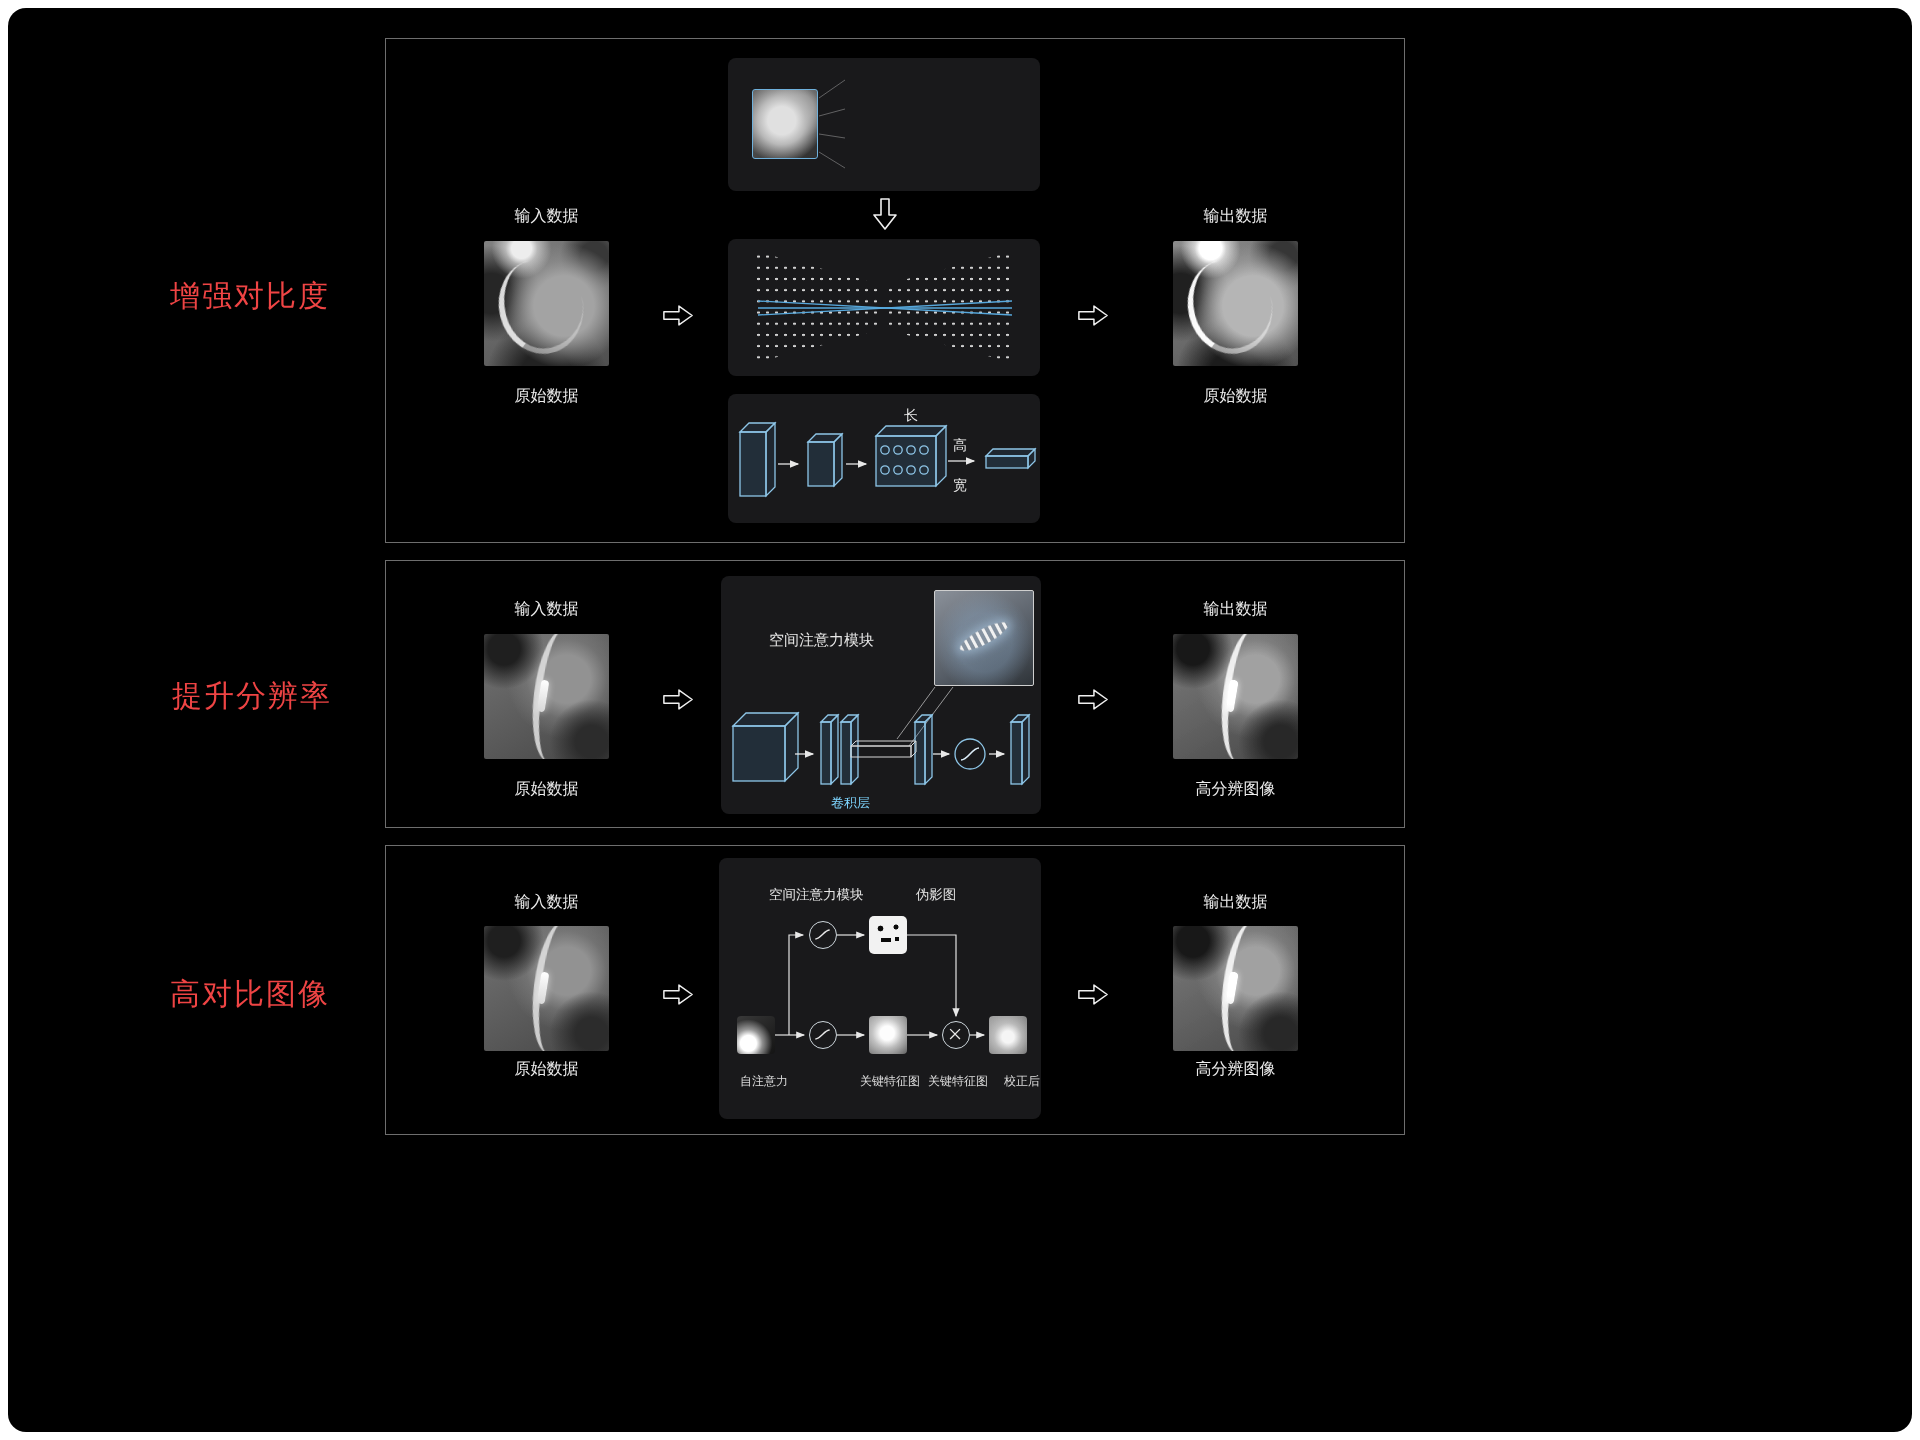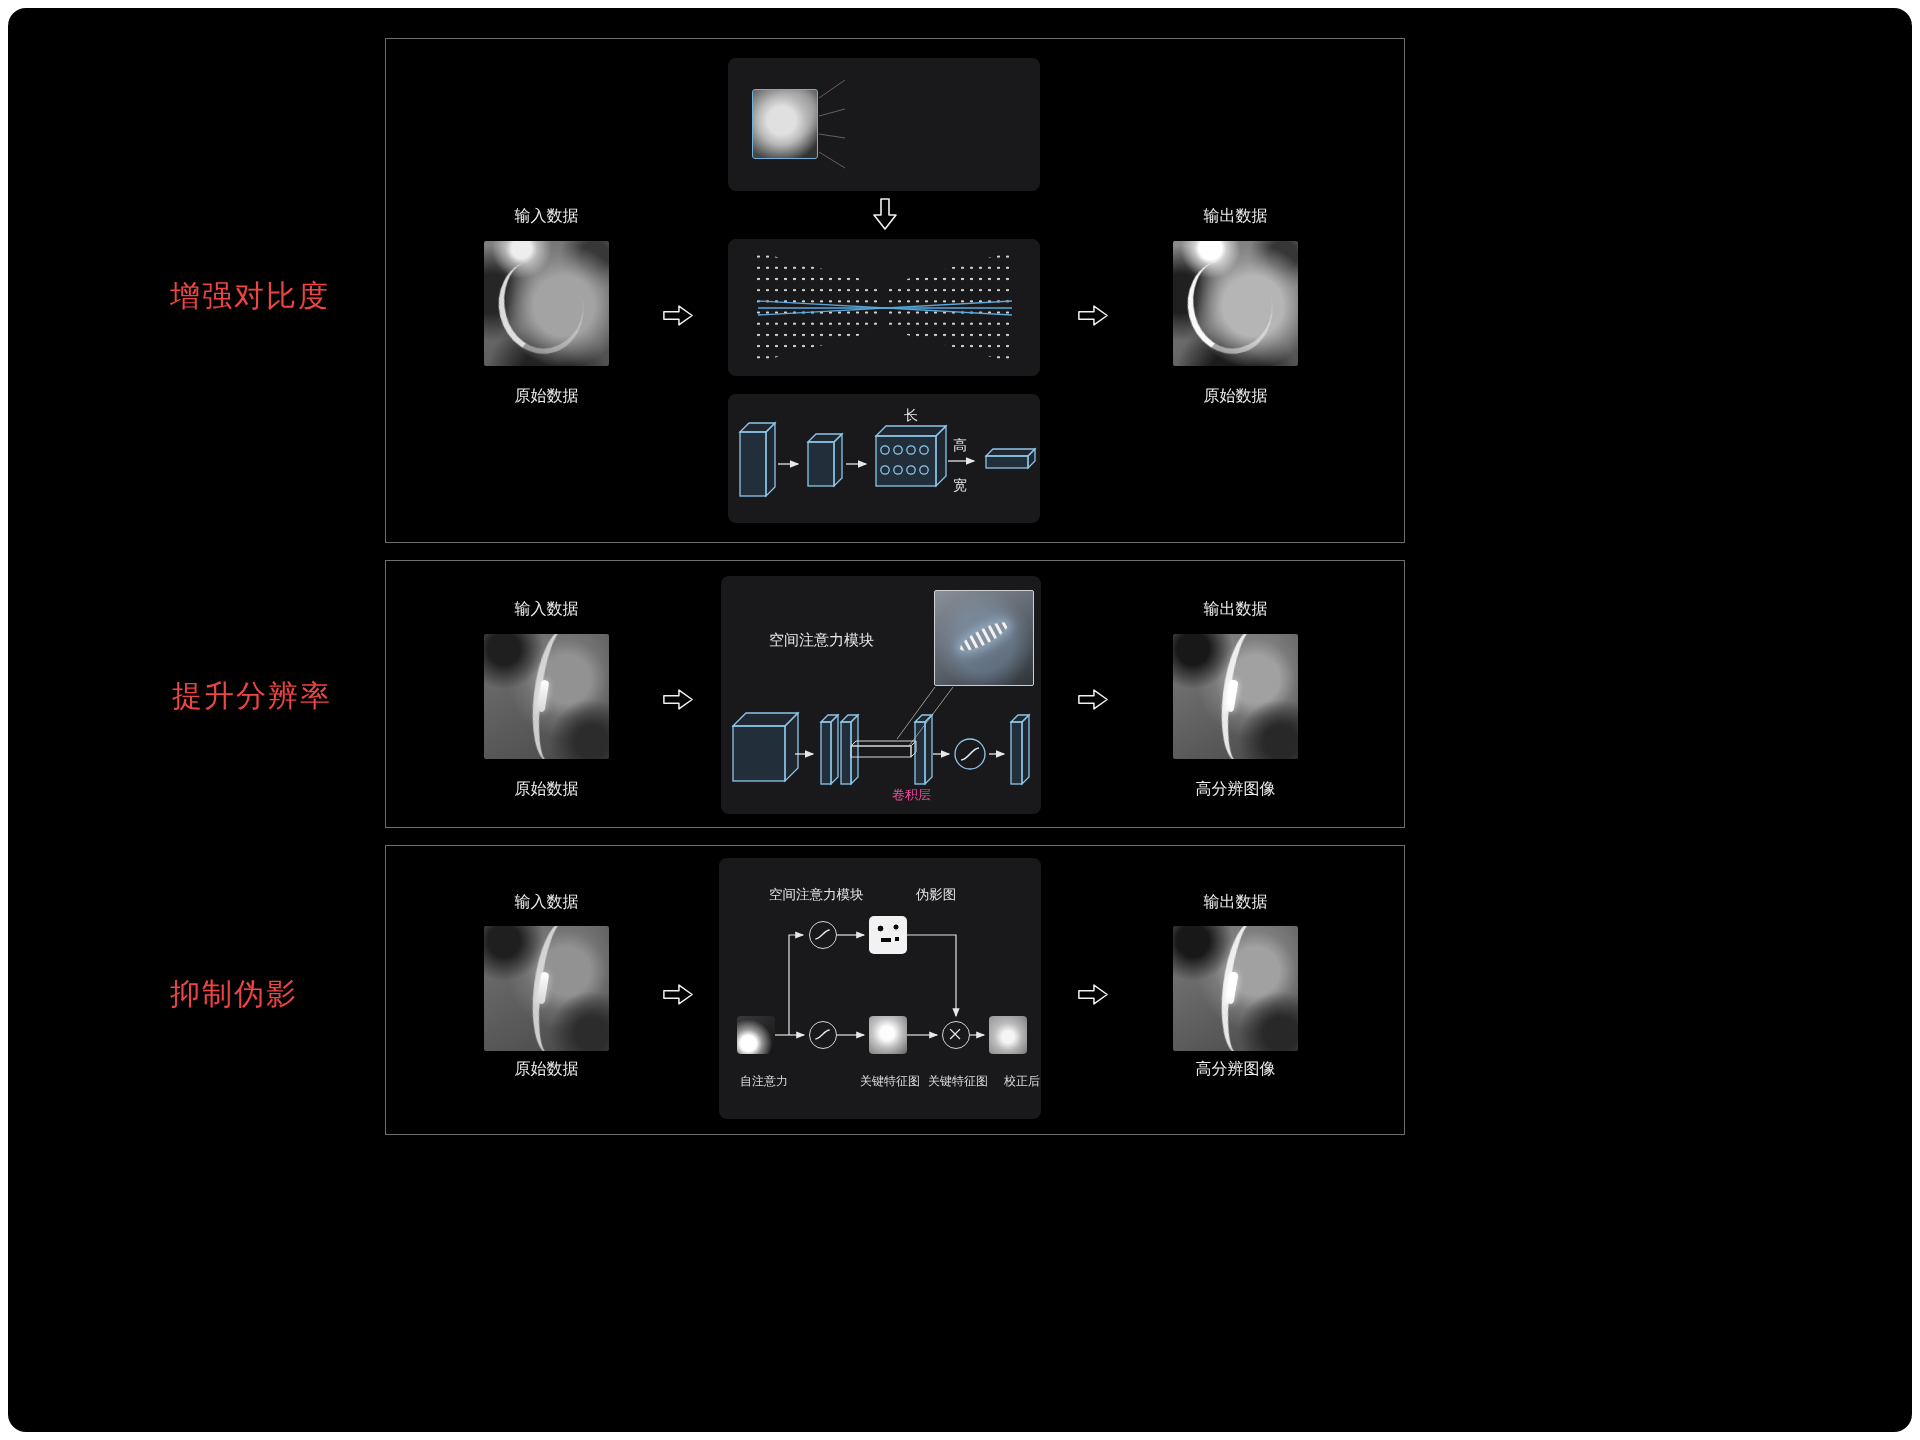--- a/index.html
+++ b/index.html
@@ -74,21 +74,21 @@
 #p2-in-img{left:98px;top:73px}
 #p2-in-cap{left:98px;top:218px}
 #p2-arrow-a{left:276px;top:126px}
 #att-panel{left:335px;top:15px;width:320px;height:238px}
 #att-label{position:absolute;left:48px;top:55px;color:#e8e8e8;font-size:15px}
 #inset{position:absolute;left:213px;top:14px;width:100px;height:96px;border:1px solid #cfcfcf;border-radius:2px;overflow:hidden;background:
  radial-gradient(ellipse at 50% 55%, rgba(140,170,200,.35) 0 40%, transparent 70%),
  linear-gradient(150deg,#8a9099 0%,#565d66 60%,#2e3338 100%)}
 #inset .stent{position:absolute;left:22%;top:40%;width:55%;height:16%;transform:rotate(-28deg);border-radius:50%;background:repeating-linear-gradient(90deg,#f2f2f2 0 3px,rgba(255,255,255,.15) 3px 7px);box-shadow:0 0 10px 4px rgba(180,210,235,.5);filter:blur(.4px)}
 #att-svg{position:absolute;inset:0}
-#conv-label{position:absolute;left:110px;top:210px;width:100px;text-align:right;color:#ec4899;font-size:13px}
+#conv-label{position:absolute;left:110px;top:218px;width:100px;text-align:left;color:#7dd3fc;font-size:13px}
 #p2-arrow-b{left:691px;top:126px}
 #p2-out-title{left:787px;top:38px}
 #p2-out-img{left:787px;top:73px}
 #p2-out-cap{left:787px;top:218px}
 
 
 #p3-in-title{left:98px;top:46px}
 #p3-in-img{left:98px;top:80px}
 #p3-in-cap{left:98px;top:213px}
 #p3-arrow-a{left:276px;top:136px}
@@ -137,21 +137,21 @@
   <svg width="0" height="0" style="position:absolute">
     <defs>
       <marker id="ah-white" markerWidth="9" markerHeight="8" refX="6.5" refY="3" orient="auto">
         <path d="M0 0 L7.5 3 L0 6 Z" fill="#e8e8e8"></path>
       </marker>
     </defs>
   </svg>
 
   <div class="row-label" id="label-1">增强对比度</div>
   <div class="row-label" id="label-2">提升分辨率</div>
-  <div class="row-label" id="label-3">抑制伪影</div>
+  <div class="row-label" id="label-3">高对比图像</div>
 
   <section class="panel" id="panel-1">
 
     <div class="subpanel" id="feat">
       <div class="thumb"></div>
       <svg class="fan" viewBox="0 0 312 133">
         <g stroke="rgba(205,205,205,.5)" stroke-width="0.8">
           <line x1="91" y1="40" x2="117" y2="22"></line>
           <line x1="91" y1="58" x2="117" y2="51"></line>
           <line x1="91" y1="76" x2="117" y2="80"></line>

